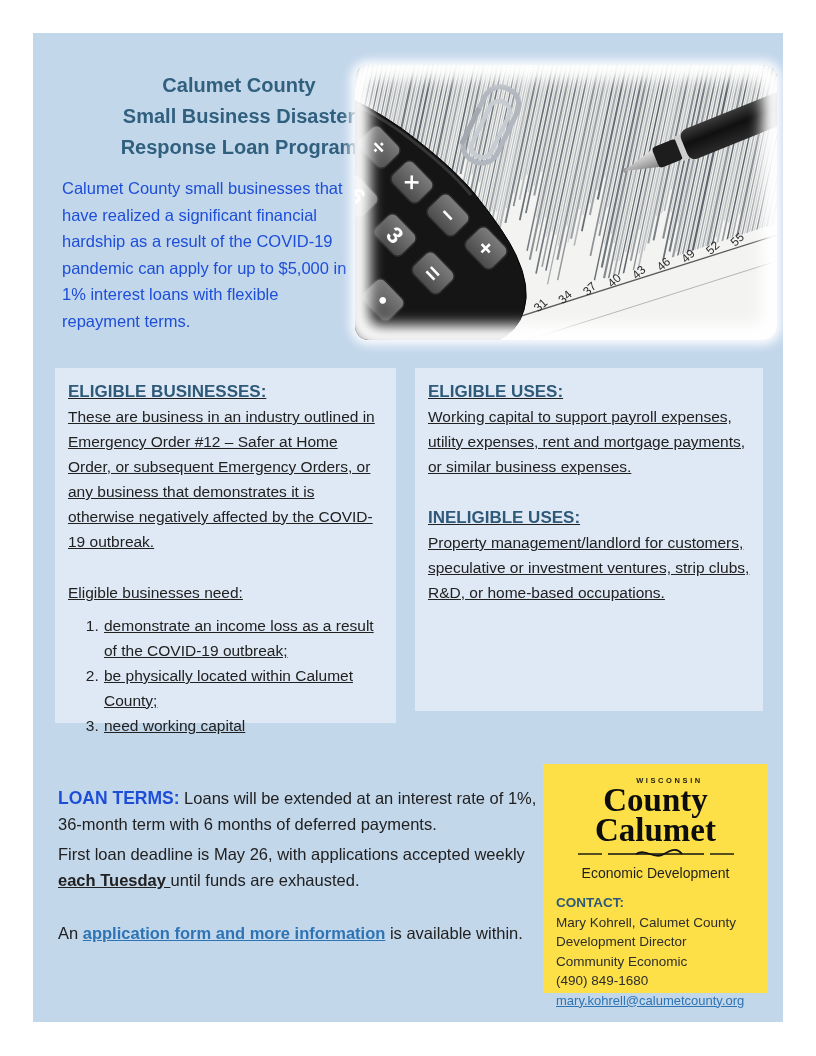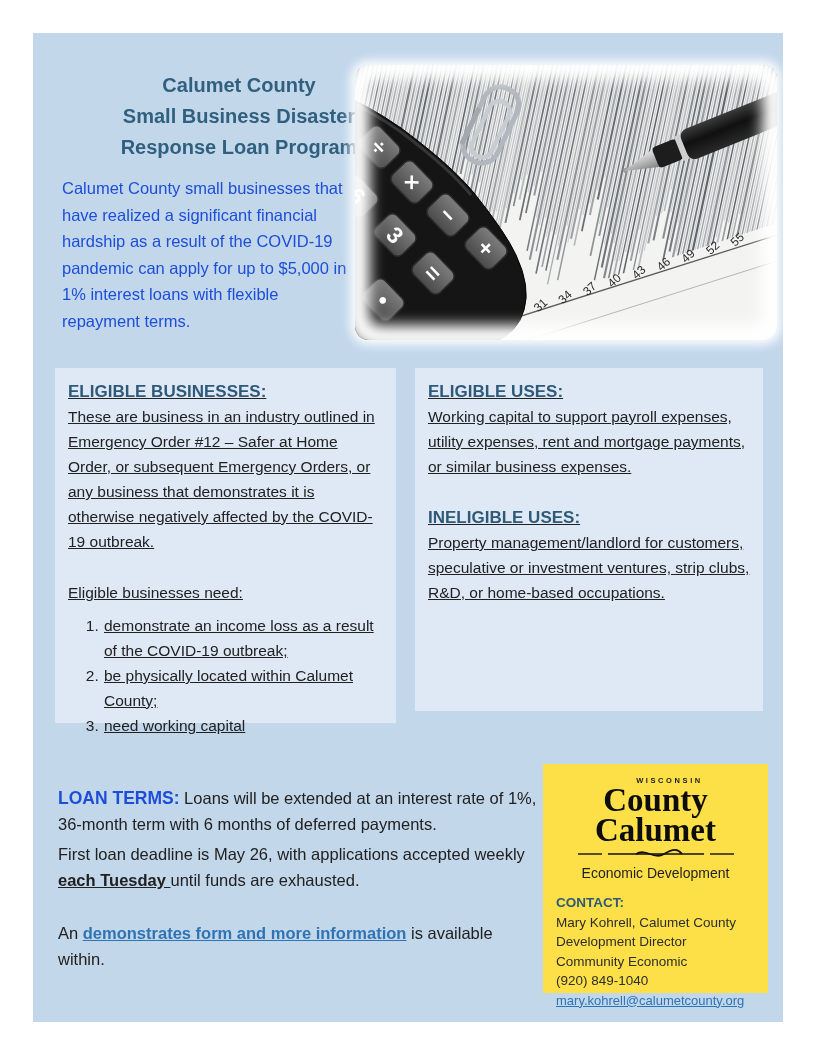--- a/index.html
+++ b/index.html
@@ -419,40 +419,40 @@
     <div class="box box-right">
       <div class="box-heading">ELIGIBLE USES:</div>
       <div>Working capital to support payroll expenses, utility expenses, rent and mortgage payments, or similar business expenses.</div>
       <div class="box-heading gap-top">INELIGIBLE USES:</div>
       <div>Property management/landlord for customers, speculative or investment ventures, strip clubs, R&amp;D, or home-based occupations.</div>
     </div>
 
     <div class="loan-terms">
       <p><span class="lt-label">LOAN TERMS:</span><span> Loans will be extended at an interest rate of 1%, 36-month term with 6 months of deferred payments.</span></p>
       <p class="lt-para2"><span>First loan deadline is May 26, with applications accepted weekly </span><span class="bu">each Tuesday </span><span>until funds are exhausted.</span></p>
-      <p class="app-line"><span>An </span><a class="link">demonstrates form and more information</a><span> is available within.</span></p>
+      <p class="app-line"><span>An </span><a class="link">application form and more information</a><span> is available within.</span></p>
     </div>
 
     <div class="contact-box">
       <div class="logo">
         <div class="logo-wisconsin">WISCONSIN</div>
         <div class="logo-name">County</div>
         <div class="logo-name">Calumet</div>
         <svg class="logo-rule" width="156" height="12" viewBox="0 0 156 12">
           <line x1="0" y1="6" x2="24" y2="6" stroke="#111" stroke-width="1.4"></line>
           <line x1="30" y1="6" x2="126" y2="6" stroke="#111" stroke-width="1.6"></line>
           <path d="M58 6 C 68 0, 76 12, 86 6 S 100 1, 104 6" fill="none" stroke="#111" stroke-width="1.8"></path>
           <line x1="132" y1="6" x2="156" y2="6" stroke="#111" stroke-width="1.4"></line>
         </svg>
         <div class="logo-tagline">Economic Development</div>
       </div>
       <div class="contact">
         <div class="contact-label">CONTACT:</div>
         <div>Mary Kohrell, Calumet County</div>
         <div>Development Director</div>
         <div>Community Economic</div>
-        <div>(920) 849-1040</div>
+        <div>(490) 849-1680</div>
         <a class="link email">mary.kohrell@calumetcounty.org</a>
       </div>
     </div>
 
   </div>
 </div>
 
 </body></html>

